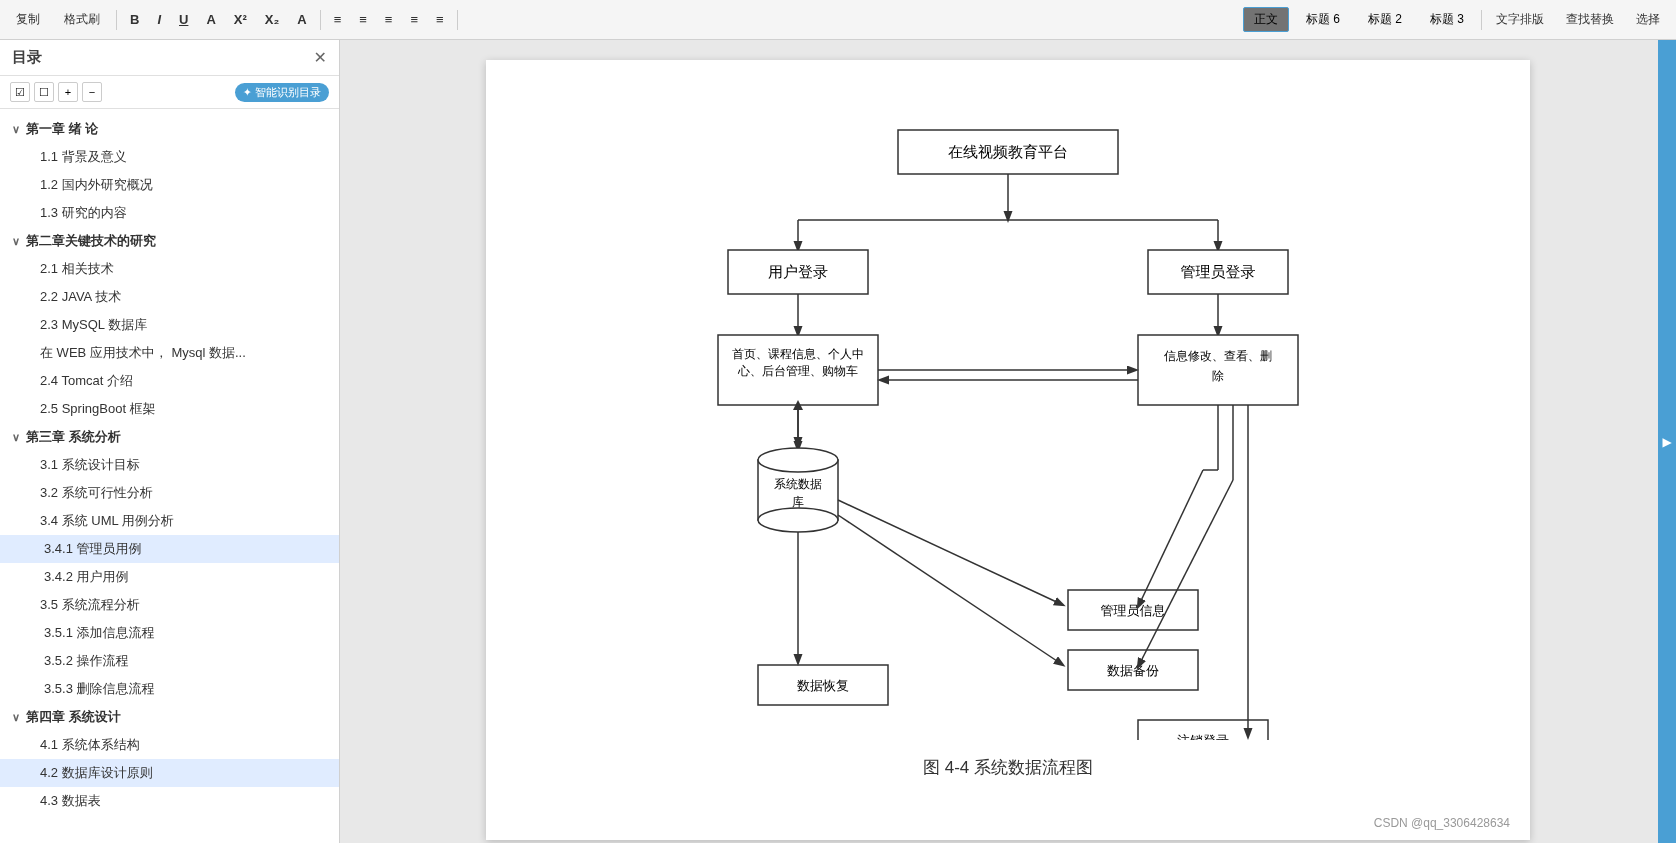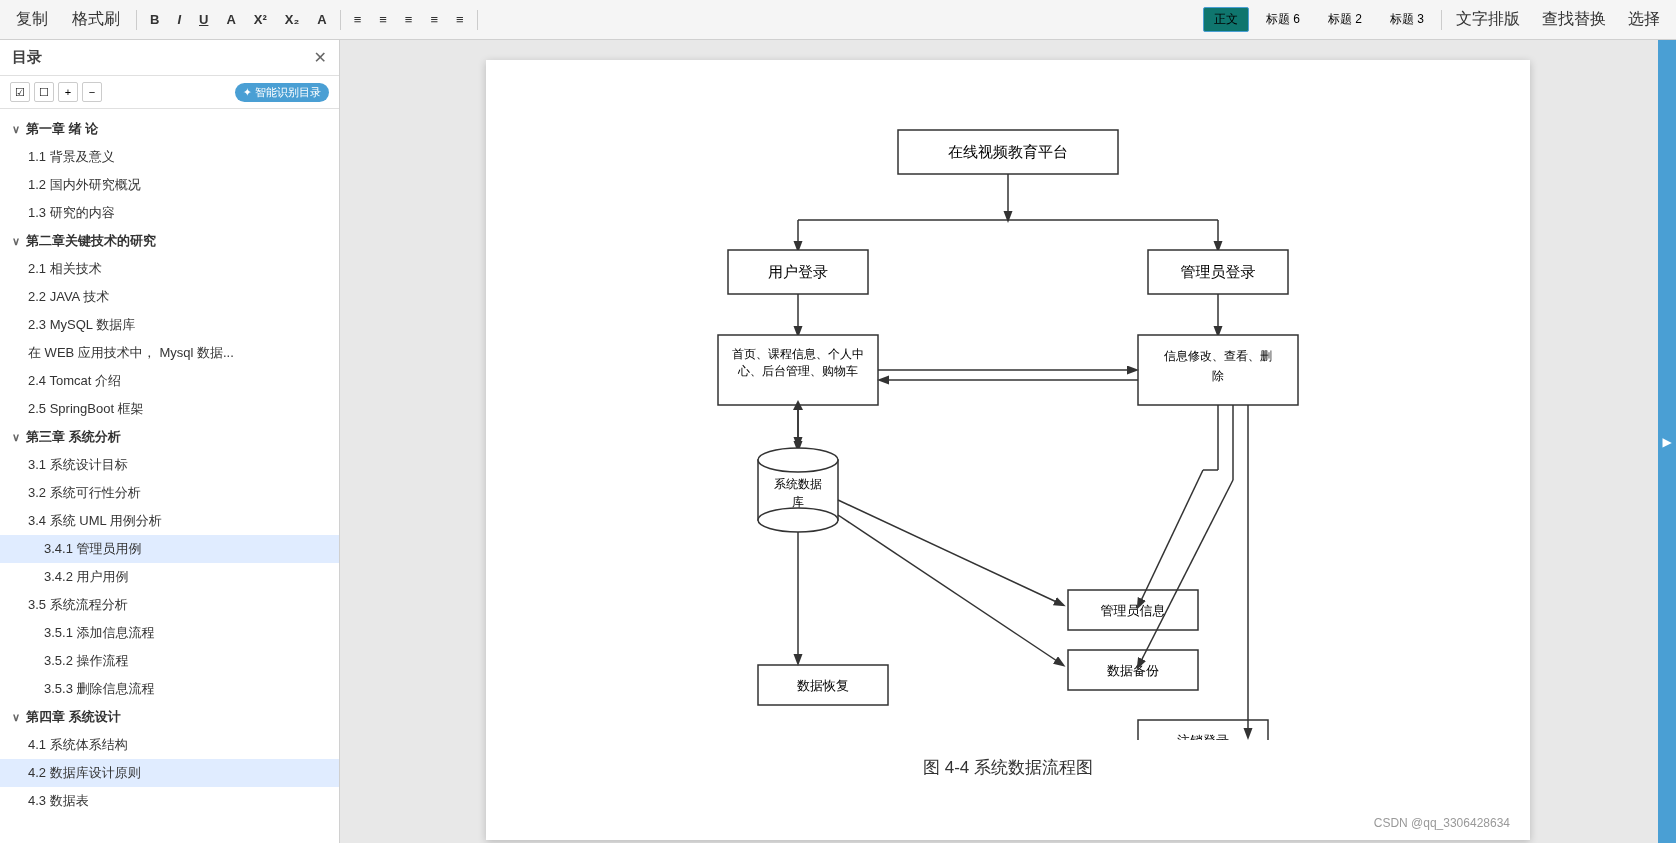--- a/index.html
+++ b/index.html
@@ -6,34 +6,34 @@
     body { font-family: 'SimSun', 'Microsoft YaHei', sans-serif; background: #f0f0f0; display: flex; width: 1676px; height: 843px; overflow: hidden; }
 
     
     .toolbar {
       position: absolute; top: 0; left: 0; right: 0; height: 40px;
       background: #f5f5f5; border-bottom: 1px solid #d0d0d0;
       display: flex; align-items: center; padding: 0 8px; gap: 8px;
       font-size: 12px; z-index: 100;
     }
     .toolbar-btn {
-      padding: 2px 8px; font-size: 16px; cursor: pointer; background: transparent; border: none;
+      padding: 2px 8px; font-size: 12px; cursor: pointer; background: transparent; border: none;
       color: #333;
     }
     .toolbar-separator { width: 1px; height: 20px; background: #ccc; }
     .toolbar-format-btn {
       padding: 2px 5px; font-size: 13px; cursor: pointer; background: transparent; border: none; color: #333; font-weight: bold;
     }
     .toolbar-right {
       margin-left: auto; display: flex; align-items: center; gap: 6px;
     }
     .style-btn {
       padding: 3px 10px; border: 1px solid transparent; border-radius: 2px; font-size: 12px; cursor: pointer; background: transparent;
     }
-    .style-btn.active { border-color: #4a9fd4; background: #0f766e; }
+    .style-btn.active { border-color: #4a9fd4; background: #737373; }
 
     
     .main-container {
       display: flex; width: 100%; height: 100%; padding-top: 40px;
     }
 
     
     .sidebar {
       width: 340px; min-width: 340px; background: #fff; border-right: 1px solid #d0d0d0;
       display: flex; flex-direction: column; height: 100%; overflow: hidden;
@@ -61,21 +61,21 @@
     }
     .sidebar-content {
       flex: 1; overflow-y: auto; padding: 6px 0;
     }
     .toc-item {
       padding: 5px 12px; font-size: 13px; color: #333; cursor: pointer; display: flex; align-items: center; gap: 4px;
       white-space: nowrap; overflow: hidden; text-overflow: ellipsis;
     }
     .toc-item.active { background: #e0ecff; }
     .toc-item.level1 { font-weight: bold; padding-left: 12px; }
-    .toc-item.level2 { padding-left: 28px; font-weight: normal; align-items: center; }
+    .toc-item.level2 { padding-left: 40px; font-weight: normal; align-items: center; }
     .toc-item.level3 { padding-left: 44px; font-weight: normal; }
     .toc-collapse { font-size: 11px; color: #666; margin-right: 2px; }
 
     
     .doc-area {
       flex: 1; background: #e8e8e8; overflow: auto; display: flex; justify-content: center; padding: 20px 0;
       position: relative;
     }
     .doc-page {
       background: white; width: 1044px; min-height: 780px;

